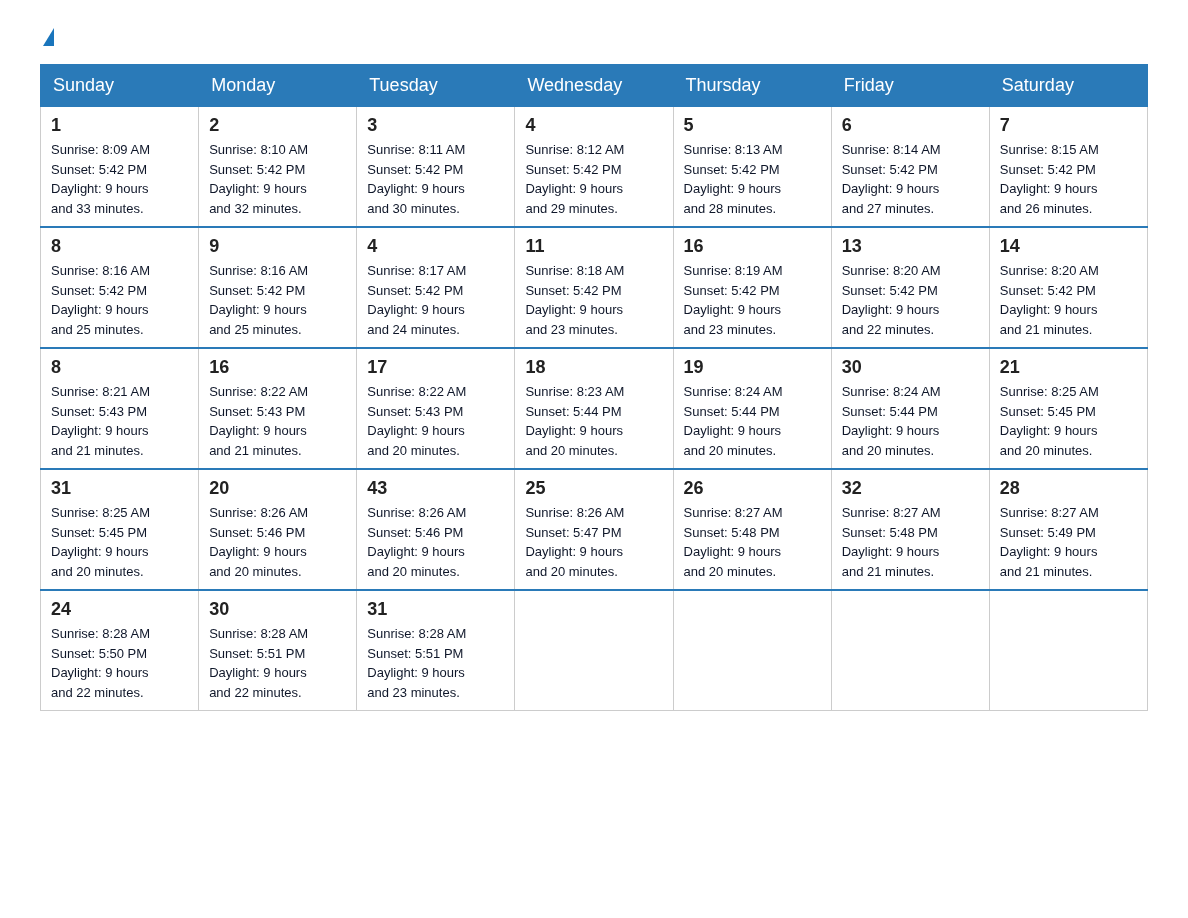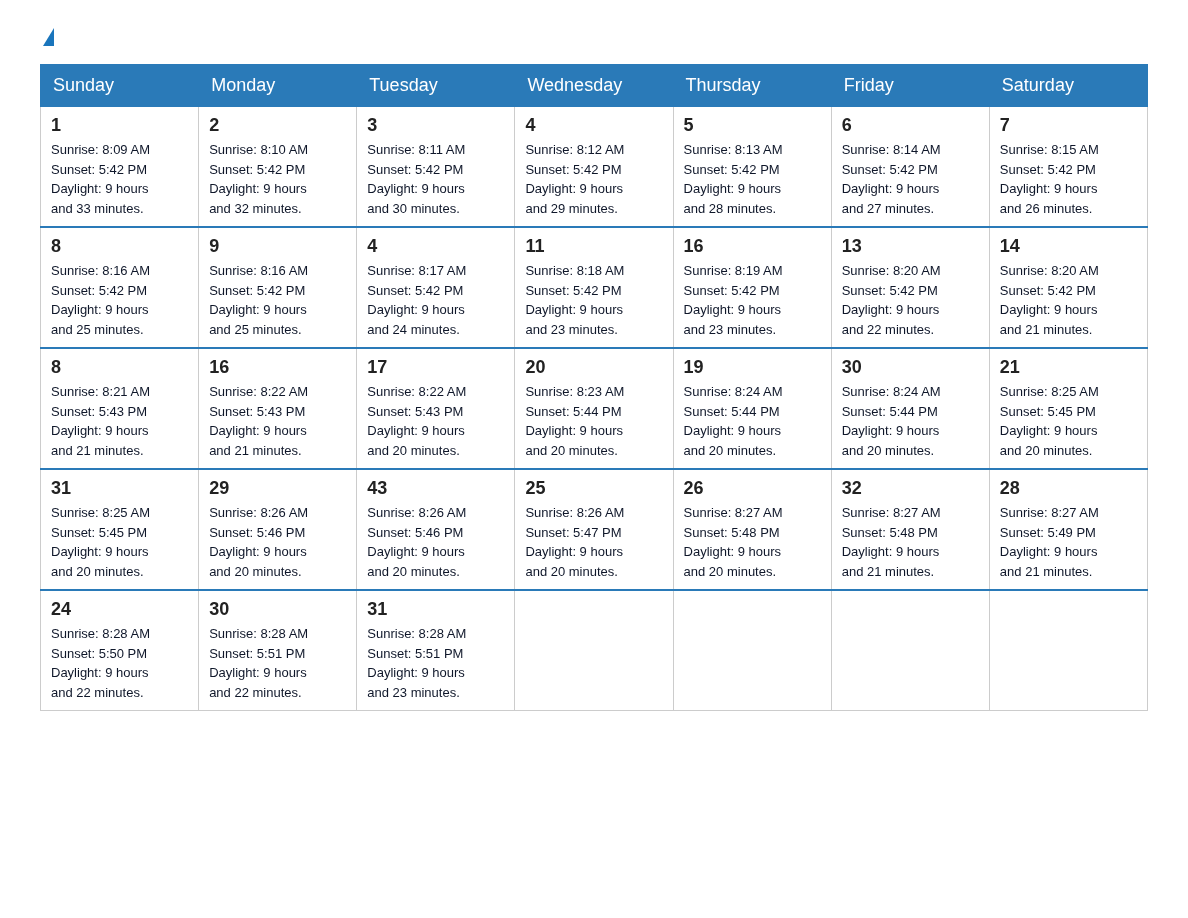--- a/index.html
+++ b/index.html
@@ -190,21 +190,21 @@
         </td>
         <td>
           <span class="day-number">16</span>
           <div class="day-info">Sunrise: 8:22 AM<br>Sunset: 5:43 PM<br>Daylight: 9 hours<br>and 21 minutes.</div>
         </td>
         <td>
           <span class="day-number">17</span>
           <div class="day-info">Sunrise: 8:22 AM<br>Sunset: 5:43 PM<br>Daylight: 9 hours<br>and 20 minutes.</div>
         </td>
         <td>
-          <span class="day-number">20</span>
+          <span class="day-number">18</span>
           <div class="day-info">Sunrise: 8:23 AM<br>Sunset: 5:44 PM<br>Daylight: 9 hours<br>and 20 minutes.</div>
         </td>
         <td>
           <span class="day-number">19</span>
           <div class="day-info">Sunrise: 8:24 AM<br>Sunset: 5:44 PM<br>Daylight: 9 hours<br>and 20 minutes.</div>
         </td>
         <td>
           <span class="day-number">30</span>
           <div class="day-info">Sunrise: 8:24 AM<br>Sunset: 5:44 PM<br>Daylight: 9 hours<br>and 20 minutes.</div>
         </td>
@@ -212,21 +212,21 @@
           <span class="day-number">21</span>
           <div class="day-info">Sunrise: 8:25 AM<br>Sunset: 5:45 PM<br>Daylight: 9 hours<br>and 20 minutes.</div>
         </td>
       </tr>
       <tr class="row-divider">
         <td>
           <span class="day-number">31</span>
           <div class="day-info">Sunrise: 8:25 AM<br>Sunset: 5:45 PM<br>Daylight: 9 hours<br>and 20 minutes.</div>
         </td>
         <td>
-          <span class="day-number">29</span>
+          <span class="day-number">20</span>
           <div class="day-info">Sunrise: 8:26 AM<br>Sunset: 5:46 PM<br>Daylight: 9 hours<br>and 20 minutes.</div>
         </td>
         <td>
           <span class="day-number">43</span>
           <div class="day-info">Sunrise: 8:26 AM<br>Sunset: 5:46 PM<br>Daylight: 9 hours<br>and 20 minutes.</div>
         </td>
         <td>
           <span class="day-number">25</span>
           <div class="day-info">Sunrise: 8:26 AM<br>Sunset: 5:47 PM<br>Daylight: 9 hours<br>and 20 minutes.</div>
         </td>

